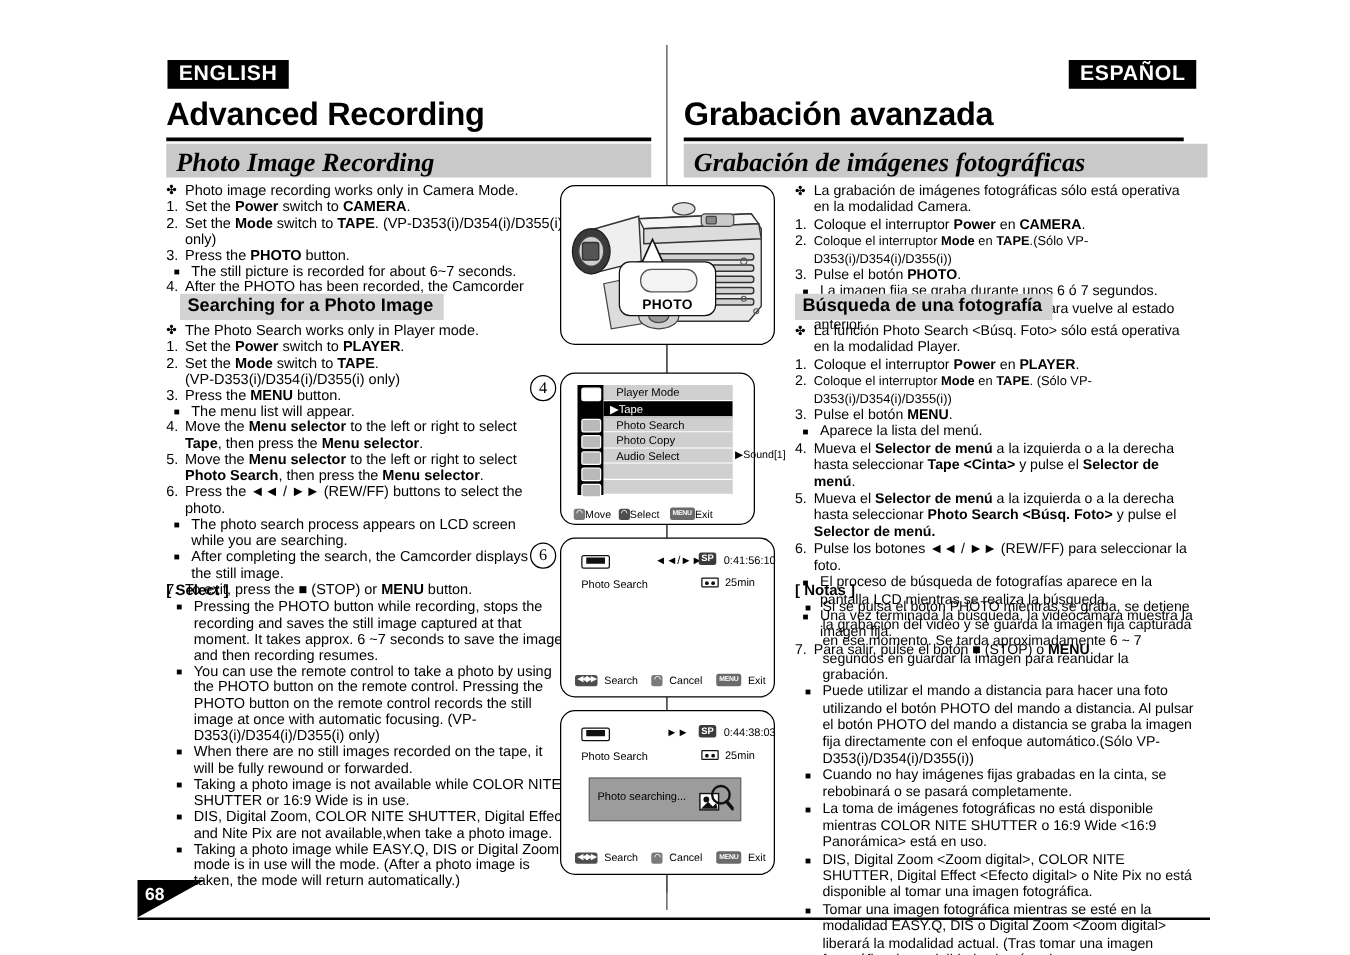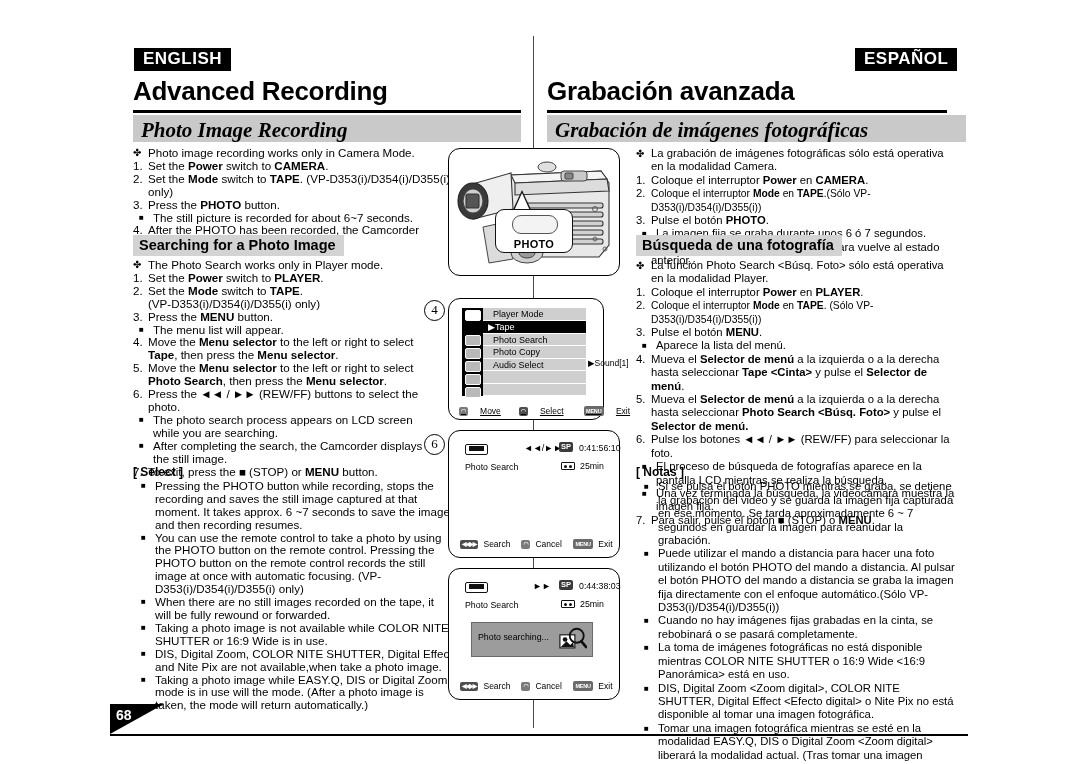--- a/index.html
+++ b/index.html
@@ -75,21 +75,21 @@
   .subhead {
     position: absolute;
     background: #d3d3d3;
     height: 21px;
     font-size: 14.5px;
     font-weight: bold;
     padding: 2px 8px 0 6px;
     white-space: nowrap;
     box-sizing: border-box;
   }
-  #sub-en { left: 133px; top: 235px; }
+  #sub-en { left: 144px; top: 235px; }
   #sub-es { left: 636px; top: 235px; }
 
   
   .body {
     position: absolute;
     font-size: 11.6px;
     line-height: 12.9px;
   }
   .body.es { font-size: 11.3px; line-height: 13.4px; }
   .row { display: flex; }
@@ -261,23 +261,22 @@
     left: 126px; top: 50px;
     font-size: 8.5px;
     white-space: nowrap;
   }
   .menu-bottom {
     position: absolute;
     left: 10px; bottom: 3px;
     width: 152px;
     display: flex;
     align-items: center;
-    gap: 12px;
+    gap: 0;
     font-size: 8.5px;
-    text-decoration: underline;
   }
   .key-ico {
     display: inline-block;
     background: #7a7a7a;
     color: #fff;
     font-size: 6px;
     font-weight: bold;
     padding: 1px 2px;
     border-radius: 2px;
     line-height: 7px;

